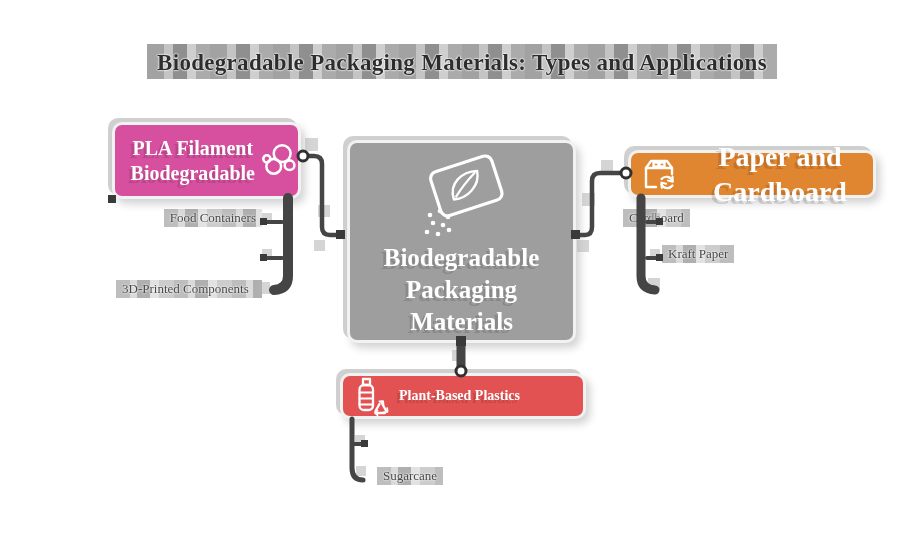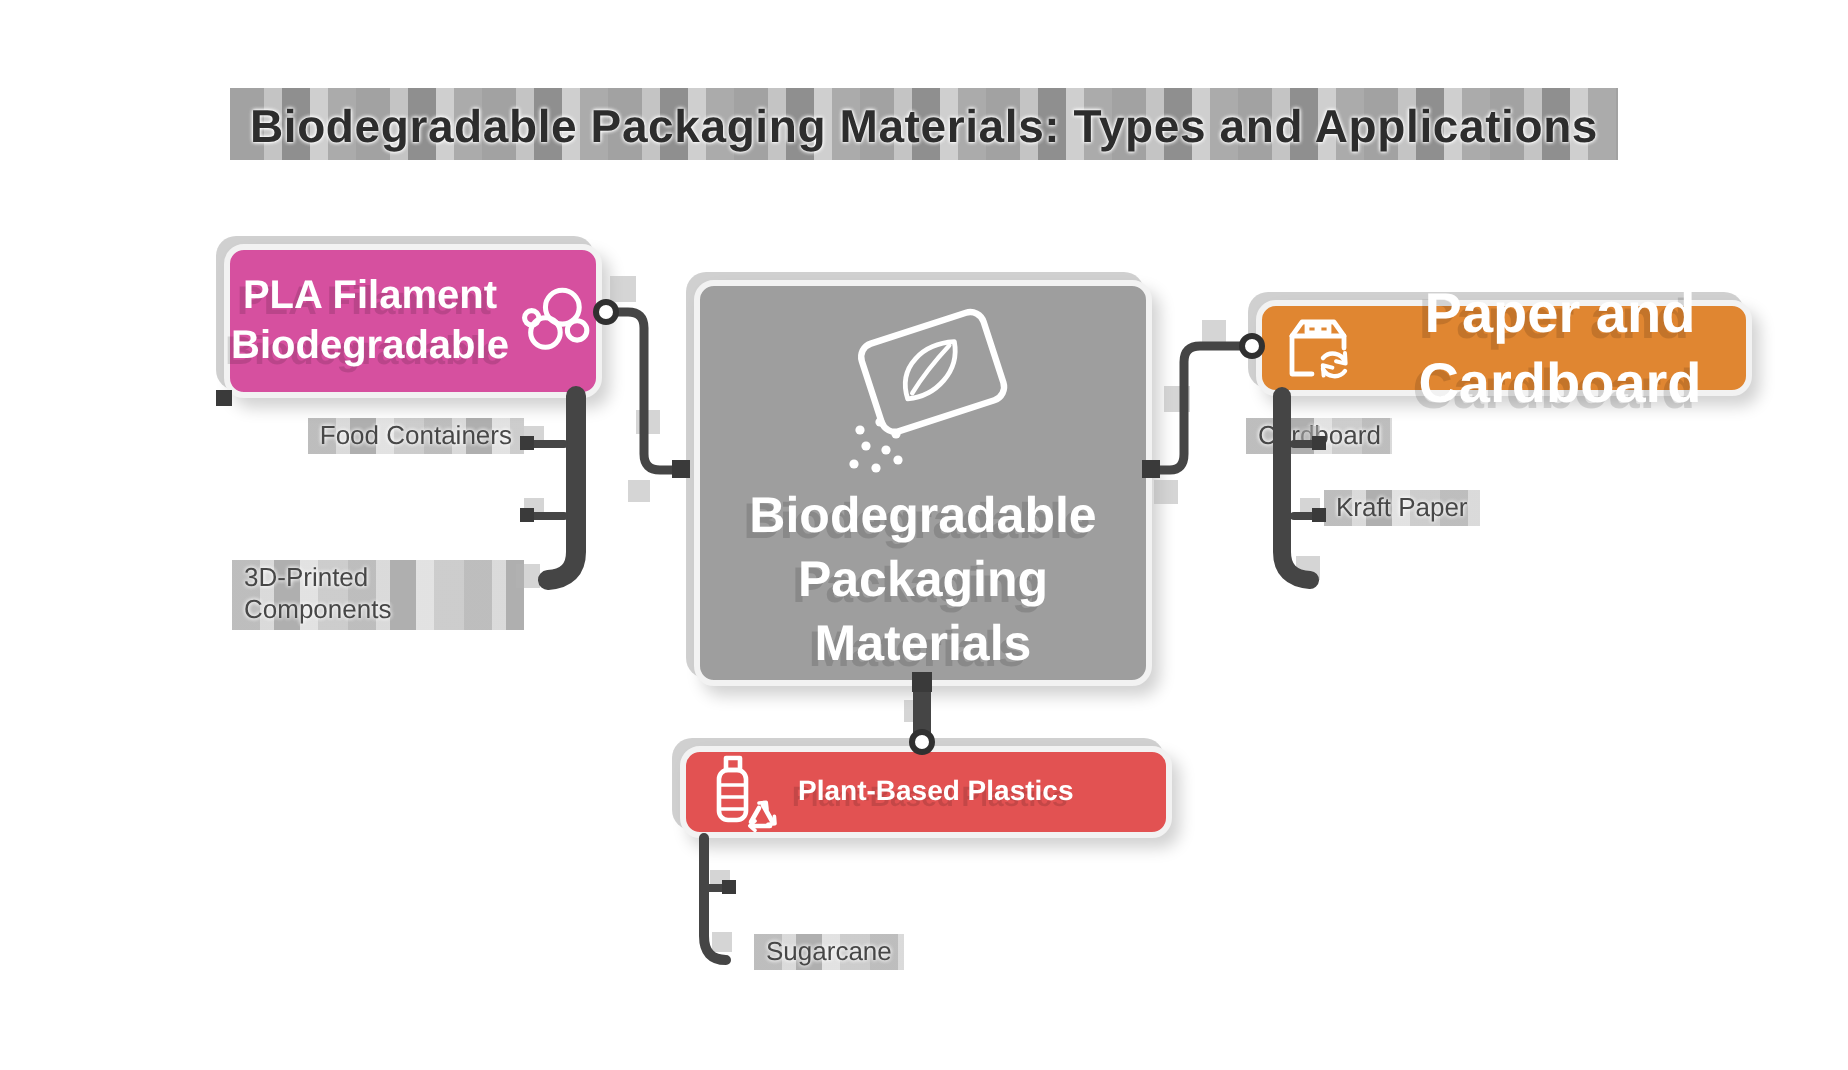--- a/index.html
+++ b/index.html
@@ -1,34 +1,34 @@
 <!DOCTYPE html>
 <html><head>
 <meta charset="utf-8">
 <style>
   html,body{margin:0;padding:0;background:#fff;}
   .stage{
     position:relative;width:924px;height:535px;background:#ffffff;overflow:hidden;
-    font-family:Liberation Sans, sans-serif;
+    font-family:Liberation Serif, serif;
   }
 
   
   .title-wrap{position:absolute;top:44px;left:0;width:100%;text-align:center;z-index:3;}
   .title-text{
     display:inline-block;font-size:23px;font-weight:bold;color:#2d2d2d;letter-spacing:.3px;
     padding:6px 10px 3px;
     background:repeating-linear-gradient(90deg,#a2a2a2 0 17px,#c4c4c4 17px 26px,#8f8f8f 26px 40px,#cfcfcf 40px 49px,#ababab 49px 63px);
     text-shadow:0 0 2px #fff,0 0 2px #fff,0 0 1px #fff;
   }
 
   
   .node{
     position:absolute;box-sizing:border-box;border:3px solid #f2f2f2;border-radius:10px;
     box-shadow:-4px -4px 0 rgba(150,150,150,.45),4px 5px 8px rgba(0,0,0,.18);
-    display:flex;align-items:center;justify-content:center;z-index:3;
+    display:flex;align-items:center;justify-content:flex-end;z-index:3;
   }
   .node .lbl{color:#fff;font-weight:bold;text-shadow:-3px 3px 0 rgba(0,0,0,.13);line-height:1.25;text-align:center;}
   .node .lbl span{display:block;}
 
   #node-pla{left:112px;top:122px;width:189px;height:77px;background:#d6509f;gap:5px;}
   #node-pla .lbl{font-size:20px;}
 
   #node-root{left:347px;top:140px;width:229px;height:203px;background:#9e9e9e;flex-direction:column;justify-content:flex-start;padding-top:4px;}
   #node-root .lbl{font-size:25px;line-height:1.28;}
 

